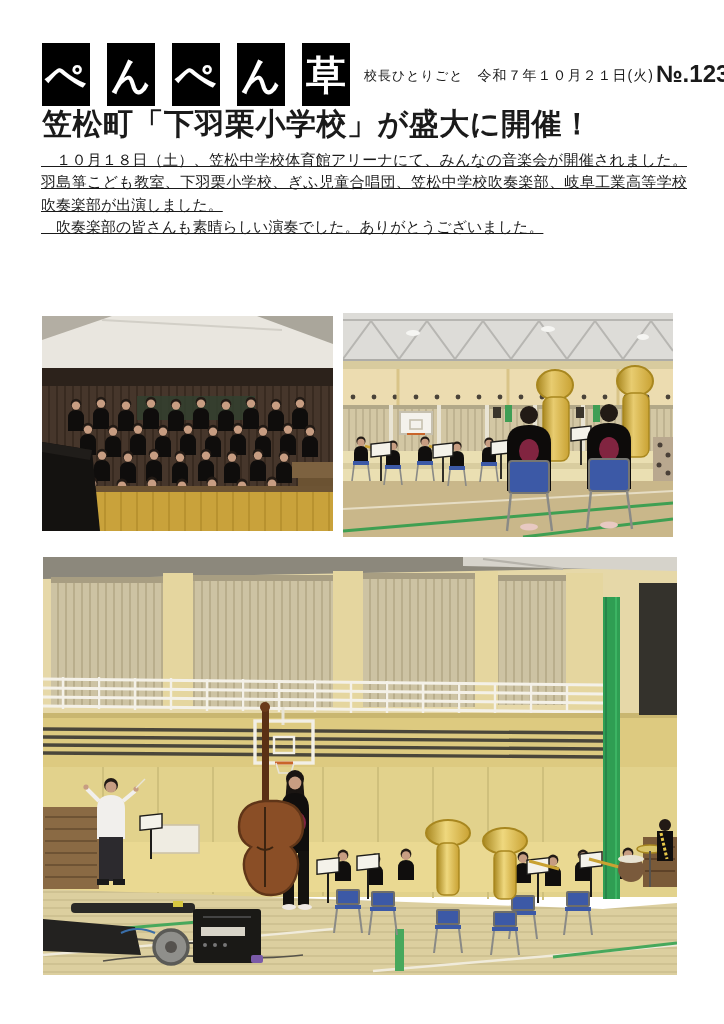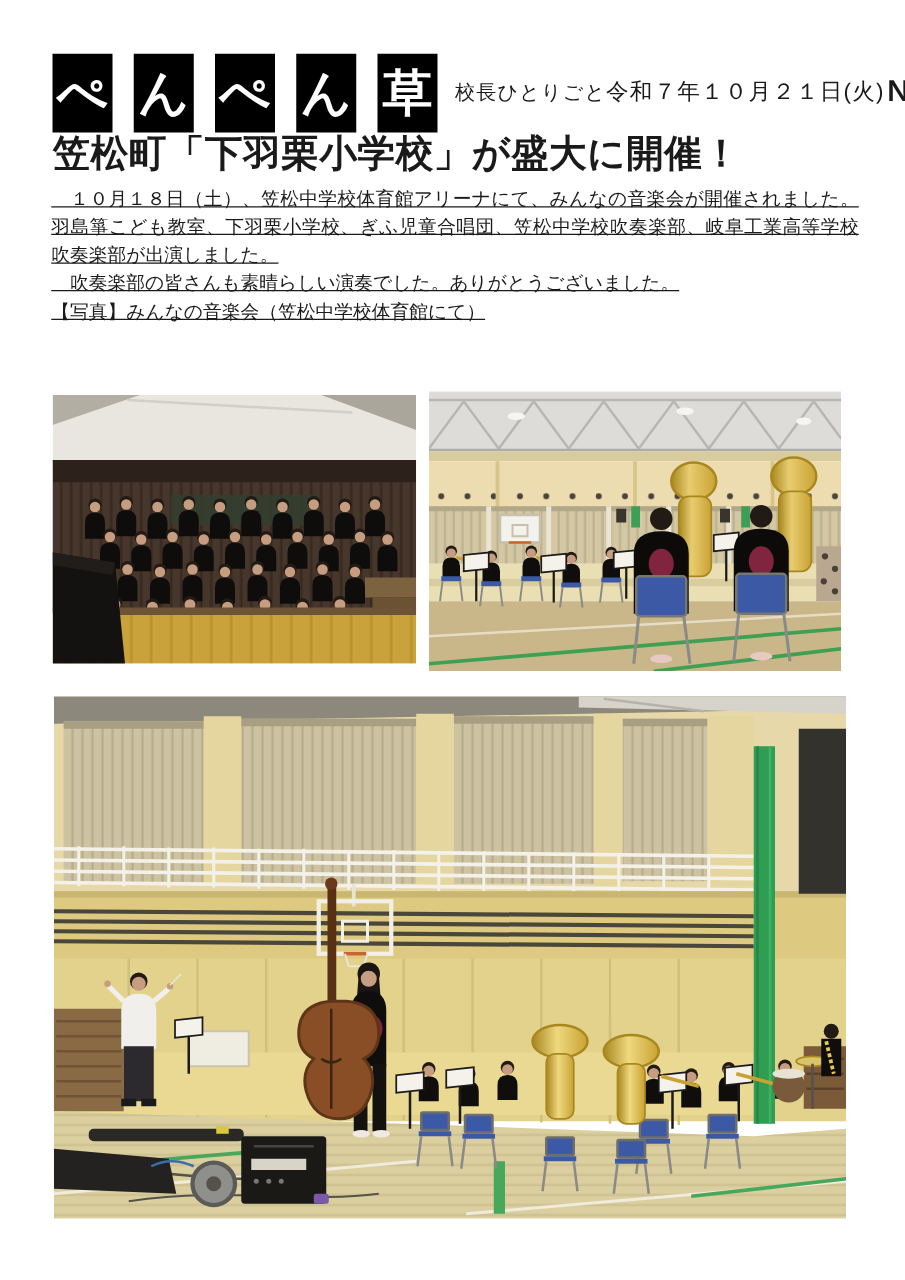--- a/index.html
+++ b/index.html
@@ -6,22 +6,22 @@
   .page{position:relative;width:724px;height:1024px;background:#ffffff;overflow:hidden;
         font-family:"Liberation Sans","DejaVu Sans",sans-serif;color:#1a1a1a;}
 
   
   .masthead{position:absolute;left:42px;top:43px;display:flex;gap:17px;}
   .mast-box{width:48px;height:63px;background:#000;color:#fff;display:flex;
             align-items:center;justify-content:center;font-size:40px;font-weight:bold;
             line-height:1;}
   .mast-info{position:absolute;left:364px;top:60px;width:340px;display:flex;
              align-items:flex-end;white-space:nowrap;}
-  .mast-sub{font-size:16px;letter-spacing:1px;padding-bottom:3px;}
-  .mast-date{font-size:18px;letter-spacing:1px;padding-bottom:3px;}
+  .mast-sub{font-size:13px;letter-spacing:1px;padding-bottom:3px;}
+  .mast-date{font-size:14px;letter-spacing:1px;margin-left:14px;padding-bottom:3px;}
   .mast-no{font-size:24px;font-weight:bold;margin-left:2px;letter-spacing:0;}
 
   
   .headline{position:absolute;left:42px;top:106px;width:660px;font-size:30px;
             font-weight:bold;letter-spacing:0.5px;line-height:1.2;}
 
   
   .bodytext{position:absolute;left:41px;top:149px;width:646px;
             font-family:"Liberation Serif","DejaVu Serif",serif;
             font-size:15px;line-height:22.4px;text-align:justify;text-decoration:underline;}
@@ -61,21 +61,20 @@
     <span class="mast-sub">校長ひとりごと</span>
     <span class="mast-date">令和７年１０月２１日(火)</span>
     <span class="mast-no">№.123</span>
   </div>
 
   <div class="headline">笠松町「下羽栗小学校」が盛大に開催！</div>
 
   <div class="bodytext">
     <p>　１０月１８日（土）、笠松中学校体育館アリーナにて、みんなの音楽会が開催されました。羽島箏こども教室、下羽栗小学校、ぎふ児童合唱団、笠松中学校吹奏楽部、岐阜工業高等学校吹奏楽部が出演しました。</p>
     <p>　吹奏楽部の皆さんも素晴らしい演奏でした。ありがとうございました。</p>
-    <p>【写真】みんなの音楽会（笠松中学校体育館にて）</p>
   </div>
 
   <div class="photo photo-choir" role="img" aria-label="choir-group-photo-on-stage">
     <svg width="291" height="215" viewBox="0 0 291 215">
       <defs>
         <pattern id="slats" width="8" height="10" patternUnits="userSpaceOnUse">
           <rect width="8" height="10" fill="#46362b"></rect>
             <rect x="6" width="2" height="10" fill="#382a20"></rect>
         </pattern>
         <pattern id="planks" width="16" height="10" patternUnits="userSpaceOnUse">

